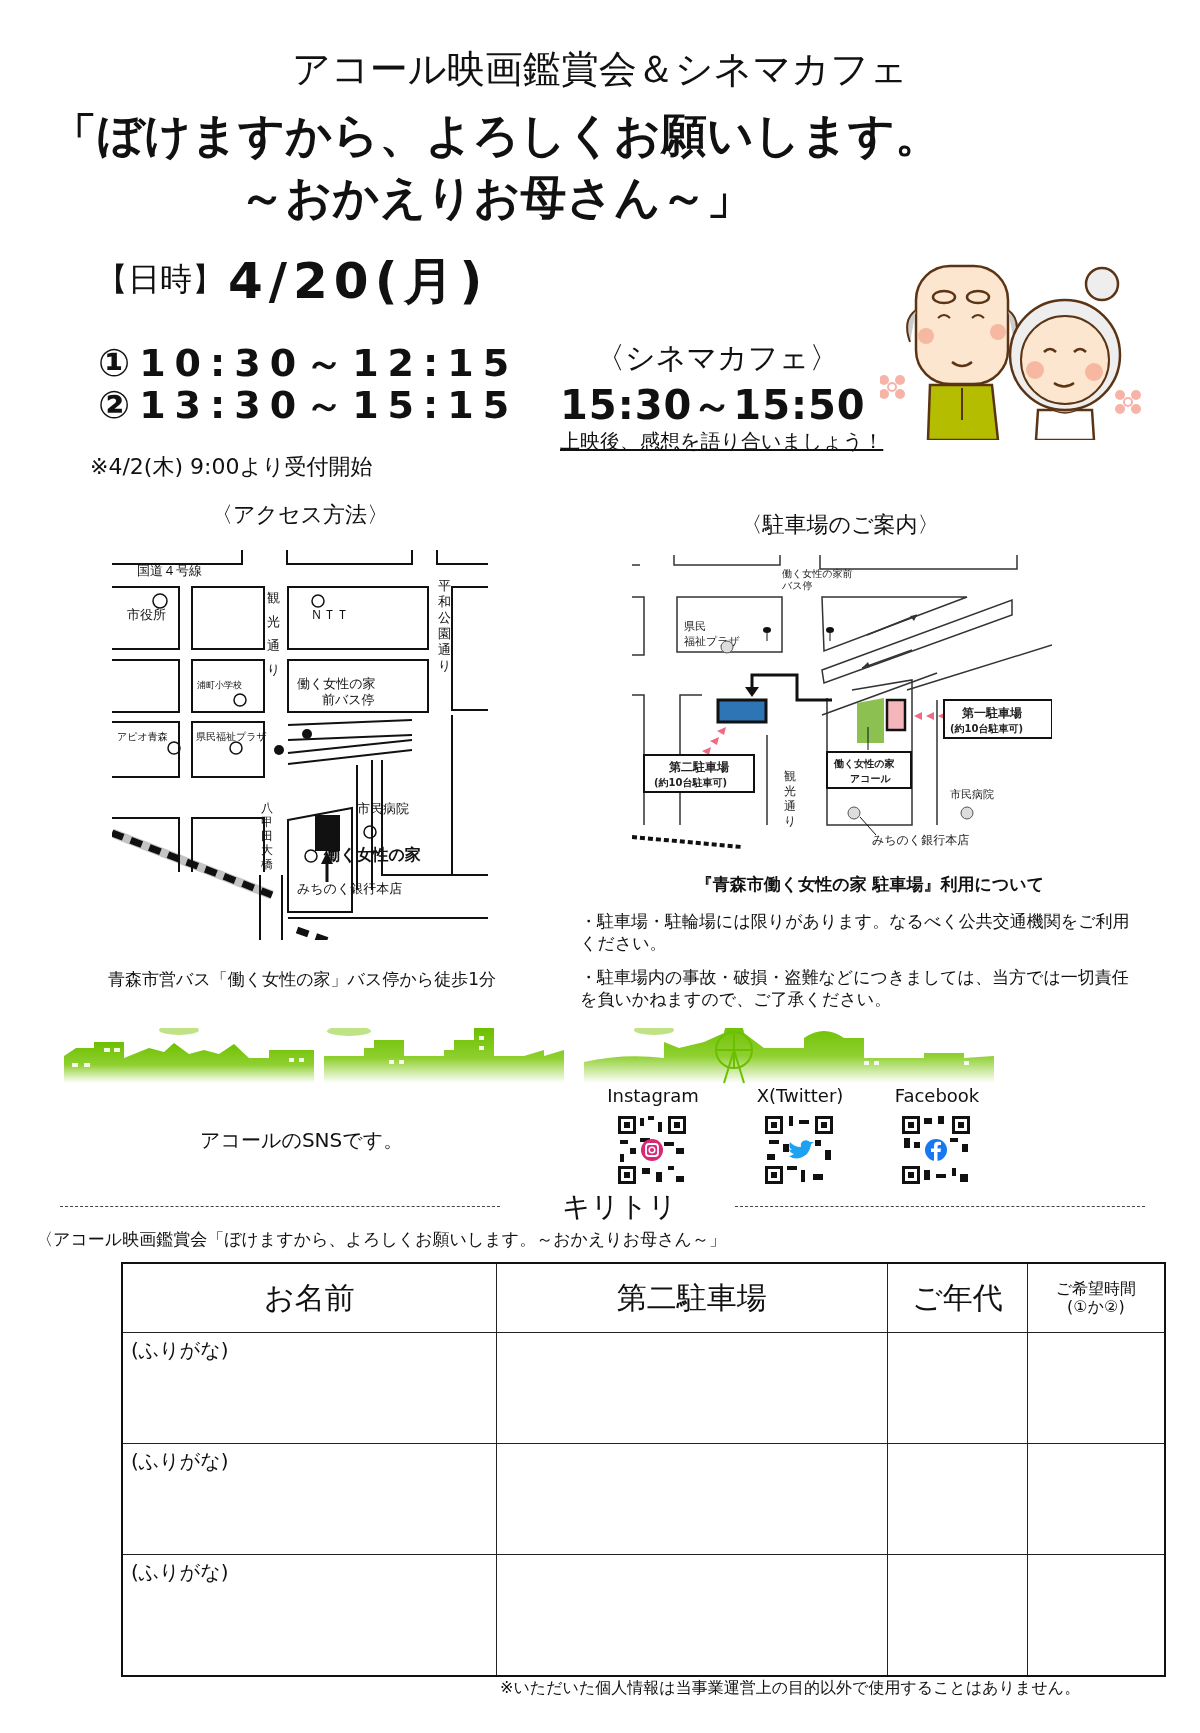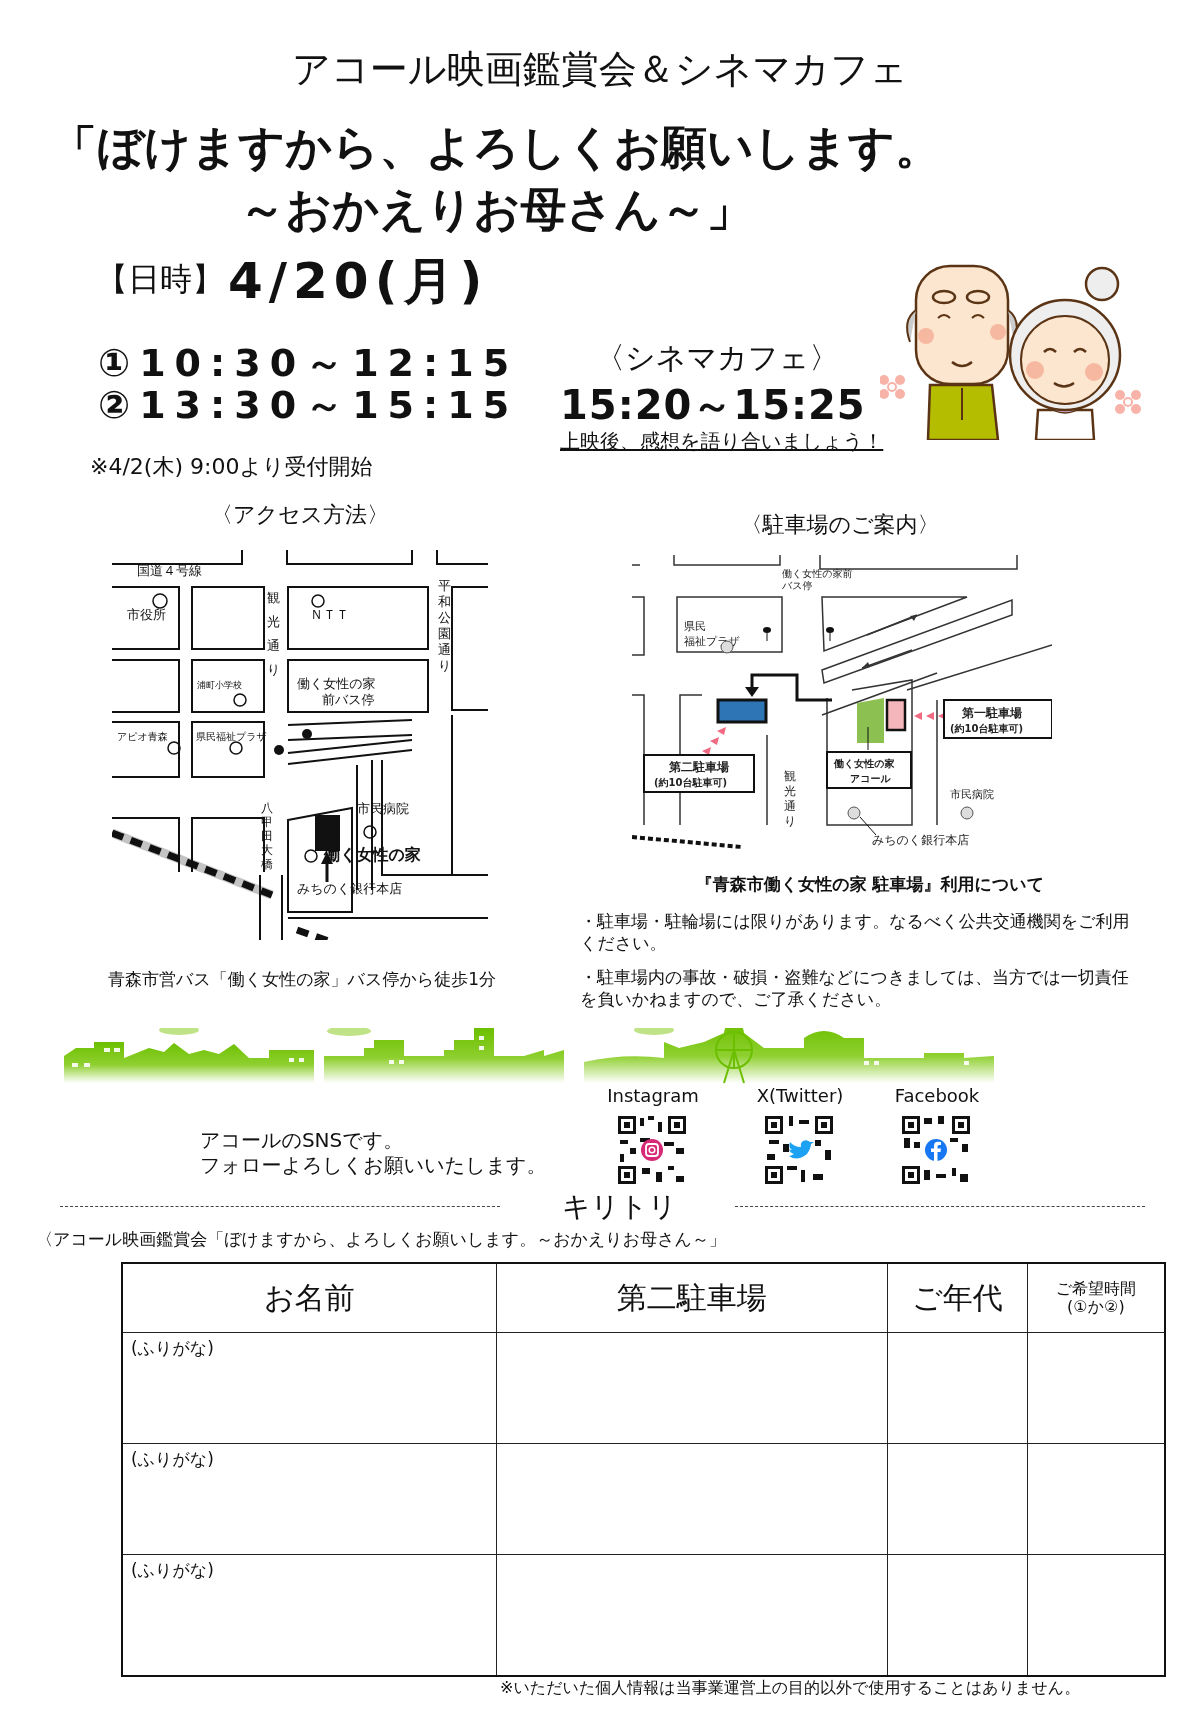--- a/index.html
+++ b/index.html
@@ -1,20 +1,20 @@
 <!DOCTYPE html>
 <html><head>
 <meta charset="utf-8">
 <style>
   html, body { margin:0; padding:0; background:#ffffff; }
   body { width:1200px; height:1733px; position:relative; overflow:hidden;
          font-family:"DejaVu Sans","Liberation Sans",sans-serif; color:#111; }
   .abs { position:absolute; }
   .title-sub { left:0; width:1200px; top:44px; text-align:center; font-size:38px; letter-spacing:0px; }
-  .title-main { left:0; width:992px; top:104px; text-align:center; font-size:46px; font-weight:bold; line-height:62px;margin-top:12px; }
+  .title-main { left:0; width:992px; top:104px; text-align:center; font-size:46px; font-weight:bold; line-height:62px; }
   .date-label { left:96px; top:258px; font-size:32px; }
   .date-value { left:228px; top:248px; font-size:50px; font-weight:bold; letter-spacing:6px; }
   .session { left:98px; font-size:38px; letter-spacing:9px; font-weight:bold; }
   .s1 { top:338px; } .s2 { top:380px; }
   .cafe-label { left:552px; top:338px; font-size:30px;margin-left:43px; }
   .cafe-time { left:560px; top:378px; font-size:40px; font-weight:bold; letter-spacing:1px; }
   .cafe-note { left:560px; top:428px; font-size:20px; text-decoration:underline; }
   .reception { left:90px; top:452px; font-size:22px; }
   .sec-title { font-size:22px; text-align:center; }
   .map { border:none; background:#fff; }
@@ -27,41 +27,41 @@
   .sns-label { font-size:18px; text-align:center; width:110px; }
   .qr { width:72px; height:72px; }
   .sns-msg { left:200px; top:1128px; font-size:20px; line-height:25px; }
   .cut-line { border-top:1.5px dashed #444; height:0; }
   .cut-label { left:562px; top:1188px; font-size:28px; }
   .form-title { left:36px; top:1228px; font-size:17px; }
   table.form { position:absolute; left:75px; top:1262px; width:1045px; border-collapse:collapse;margin-left:46px; }
   table.form th, table.form td { border:1.5px solid #222; vertical-align:top; }
   table.form th { height:66px; font-weight:normal; font-size:30px; text-align:center; vertical-align:middle; }
   table.form th.small { font-size:16px; line-height:18px; }
-  table.form td { height:102px; font-size:17px; padding:4px 8px; }
+  table.form td { height:102px; font-size:20px; padding:4px 8px; }
   table.form { border:2.5px solid #111; }
   .privacy { left:500px; top:1678px; font-size:16px; }
 </style>
 </head>
 <body>
 
 <div class="abs title-sub">アコール映画鑑賞会＆シネマカフェ</div>
 <div class="abs title-main">
   <div>「ぼけますから、よろしくお願いします。</div>
   <div>～おかえりお母さん～」</div>
 </div>
 
 <div class="abs date-label">【日時】</div>
 <div class="abs date-value">4/20(月)</div>
 <div class="abs session s1">①10:30～12:15</div>
 <div class="abs session s2">②13:30～15:15</div>
 <div class="abs reception">※4/2(木) 9:00より受付開始</div>
 
 <div class="abs cafe-label">〈シネマカフェ〉</div>
-<div class="abs cafe-time">15:20～15:25</div>
+<div class="abs cafe-time">15:30～15:50</div>
 <div class="abs cafe-note">上映後、感想を語り合いましょう！</div>
 
 <div class="abs" style="left:880px;top:250px;width:300px;height:190px;">
   <svg width="300" height="190" viewBox="0 0 300 190">
 
     <g fill="#f7b3a8">
       <circle cx="12" cy="137" r="5"></circle>
         <circle cx="20" cy="130" r="5"></circle>
         <circle cx="20" cy="144" r="5"></circle>
         <circle cx="4" cy="130" r="5"></circle>
@@ -290,21 +290,20 @@
     <g fill="#b9e07a" opacity="0.9">
       <ellipse cx="115" cy="2" rx="20" ry="5"></ellipse>
         <ellipse cx="285" cy="3" rx="22" ry="5"></ellipse>
         <ellipse cx="590" cy="2" rx="20" ry="5"></ellipse>
     </g>
   </svg>
 </div>
 
 <div class="abs sns-msg">
   <div>アコールのSNSです。</div>
-  <div>フォローよろしくお願いいたします。</div>
 </div>
 
 <div class="abs" style="left:598px;top:1085px;">
   <div class="sns-label">Instagram</div>
   <svg class="qr" style="margin:8px 0 0 18px;" viewBox="0 0 72 72">
     <rect width="72" height="72" fill="#fff"></rect>
     <g fill="#111">
         <rect x="2" y="2" width="18" height="18"></rect>
         <rect x="52" y="2" width="18" height="18"></rect>
         <rect x="2" y="52" width="18" height="18"></rect>

